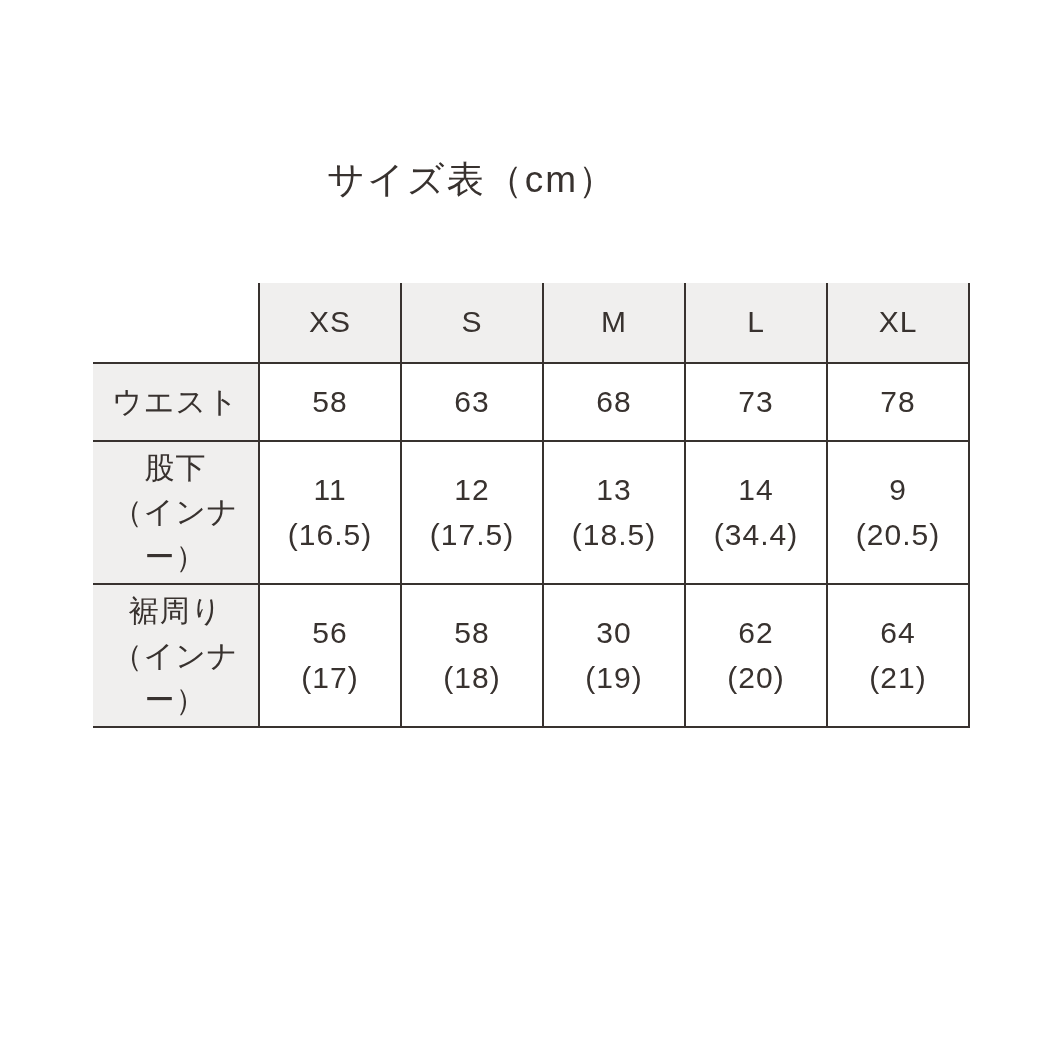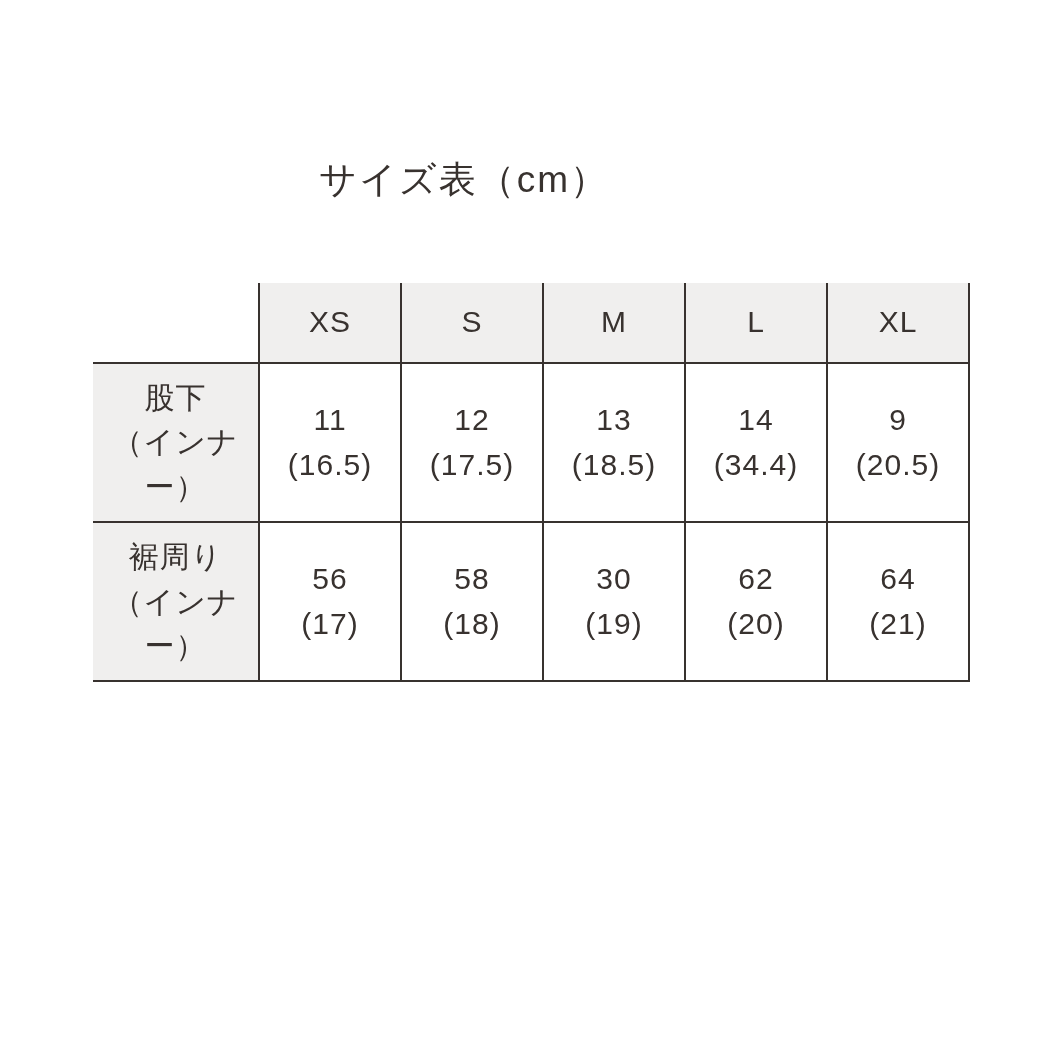--- a/index.html
+++ b/index.html
@@ -10,21 +10,21 @@
     width: 1050px;
     height: 1050px;
     background: #ffffff;
     position: relative;
     font-family: "Liberation Sans", "DejaVu Sans", sans-serif;
     color: #38322f;
   }
   .page-title {
     position: absolute;
     top: 155px;
-    left: 0;
+    left: 8px;
     width: 928px;
     margin: 0;
     text-align: center;
     font-size: 37px;
     font-weight: 400;
     letter-spacing: 2px;
     color: #38322f;
   }
   table.size-table {
     position: absolute;
@@ -32,21 +32,21 @@
     top: 283px;
     border-collapse: collapse;
     table-layout: fixed;
   }
   .size-table th, .size-table td {
     border: 2px solid #38322f;
     text-align: center;
     vertical-align: middle;
     font-weight: 400;
     font-size: 30px;
-    padding: 12px;
+    padding: 4px;
     letter-spacing: 1px;
   }
   
   .size-table thead th, .size-table thead td {
     border-top: none;
   }
   
   .size-table tbody th {
     border-left: none;
   }
@@ -98,20 +98,40 @@
         </th>
       <th>
           <span class="line">L</span>
         </th>
       <th>
           <span class="line">XL</span>
         </th>
     </tr>
   </thead>
   <tbody>
+    <tr class="r-single">
+      <th>
+          <span class="line">ウエスト</span>
+        </th>
+      <td>
+          <span class="line">58</span>
+        </td>
+      <td>
+          <span class="line">63</span>
+        </td>
+      <td>
+          <span class="line">68</span>
+        </td>
+      <td>
+          <span class="line">73</span>
+        </td>
+      <td>
+          <span class="line">78</span>
+        </td>
+    </tr>
     <tr class="r-double">
       <th>
         <span class="line">股下</span>
         <span class="line">（インナー）</span>
       </th>
       <td>
         <span class="line">11</span>
         <span class="line">(16.5)</span>
       </td>
       <td>

